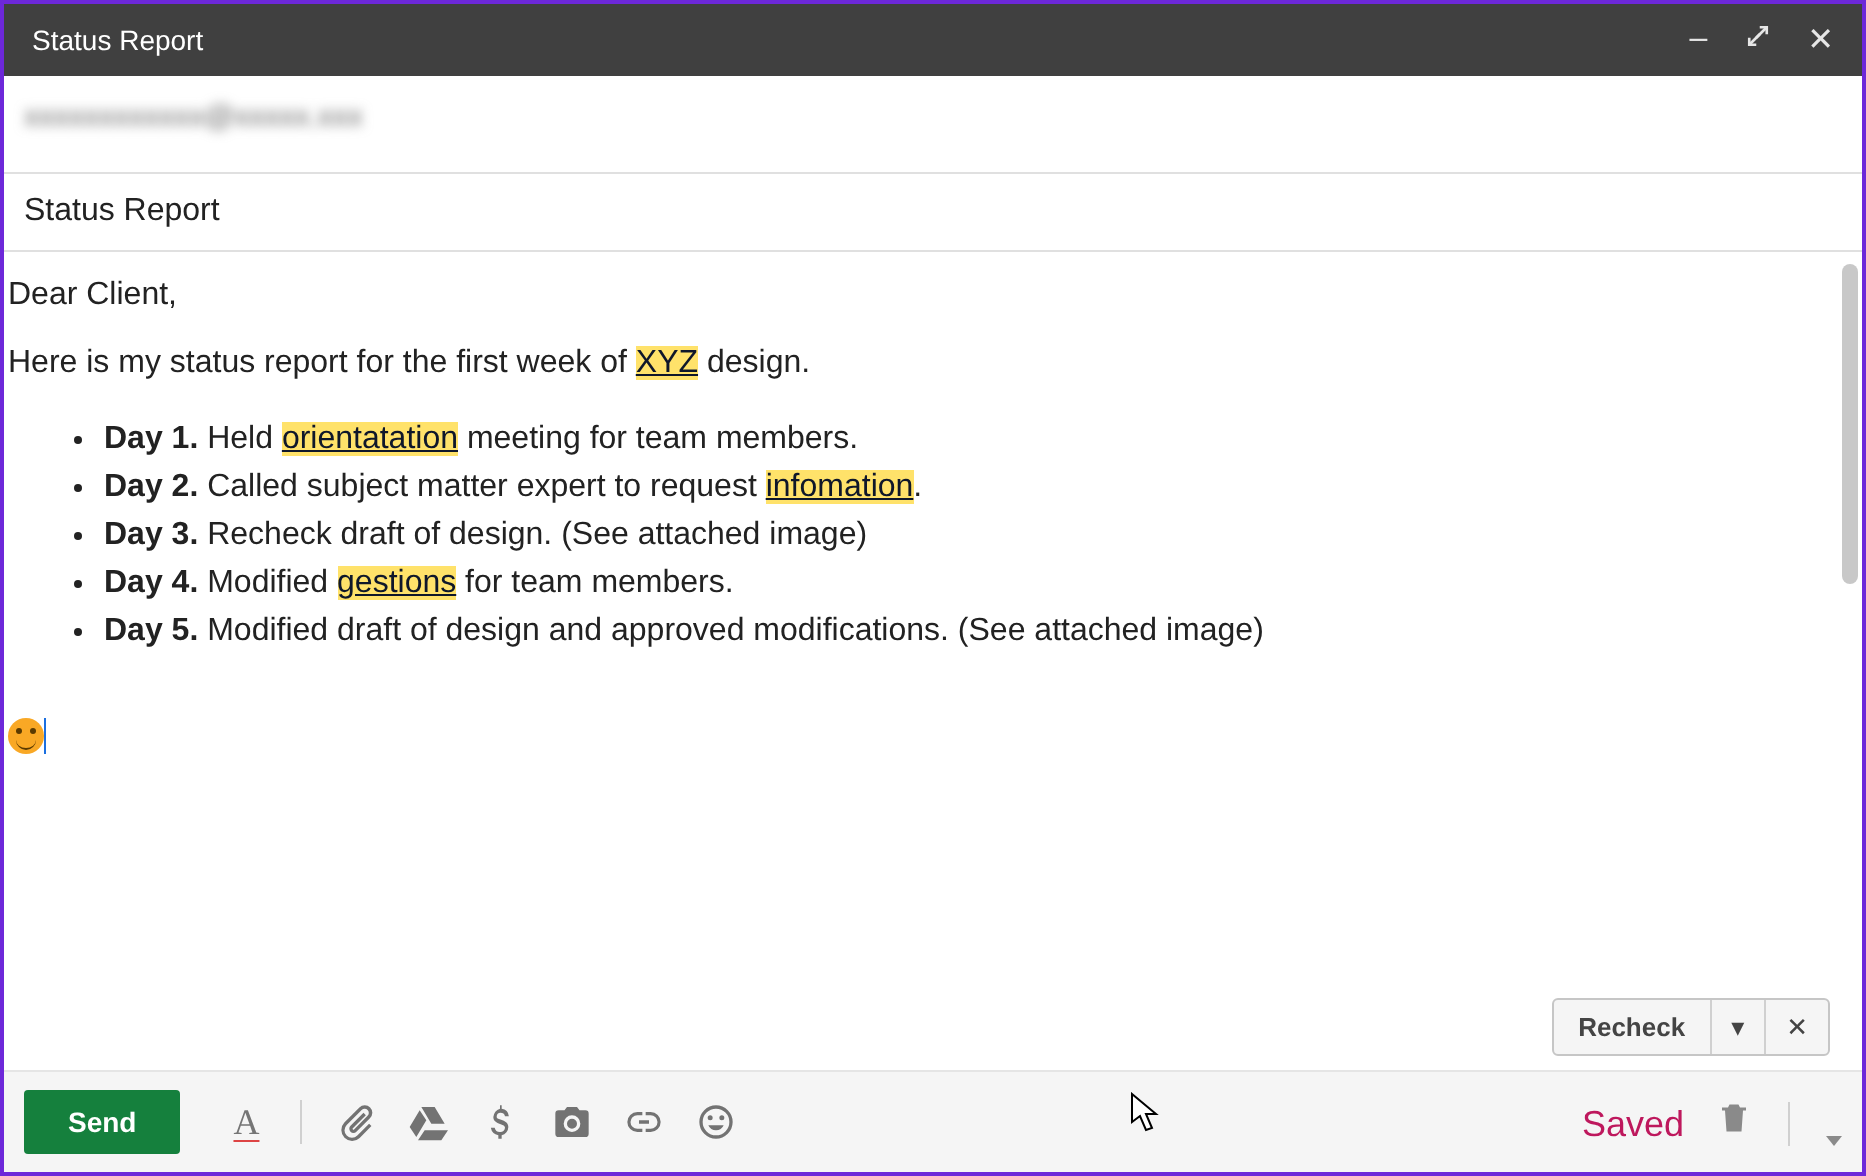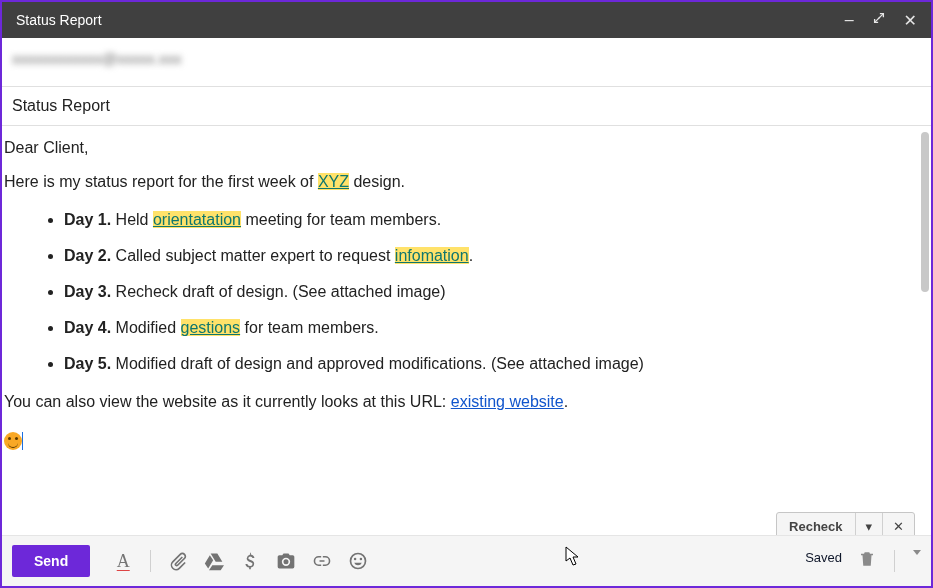--- a/index.html
+++ b/index.html
@@ -7,42 +7,42 @@
   .window { width:933px; height:588px; position:relative; background:#fff; overflow:hidden; border:2px solid #6d28d9; }
   .titlebar { height:36px; background:#404040; color:#fff; display:flex; align-items:center; justify-content:space-between; padding:0 14px; }
   .titlebar .title { font-size:14px; }
   .titlebar .win-controls { display:flex; gap:18px; align-items:center; }
   .win-controls span, .win-controls svg { cursor:pointer; font-size:16px; color:#e6e6e6; }
   .to-row { border-bottom:1px solid #e0e0e0; padding:12px 10px 18px 10px; }
   .to-row .blurred { color:#6b6b6b; filter: blur(3px); font-size:15px; }
   .subject-row { border-bottom:1px solid #e0e0e0; padding:10px 10px; font-size:16px; color:#222; }
   .body-area { position:relative; padding:10px 10px 8px 2px; font-size:16px; color:#222; line-height:1.5; height:380px; overflow:hidden; }
   .scrollbar-fake { position:absolute; right:2px; top:6px; width:8px; height:160px; background:#c8c8c8; border-radius:4px; }
-  .hl { background:#ffe26a; color:#0f766e; text-decoration:underline; cursor:pointer; }
+  .hl { background:#ffe26a; color:#0f172a; text-decoration:underline; cursor:pointer; }
   .link { color:#1155cc; text-decoration:underline; cursor:pointer; }
   .list { margin:14px 0 14px 28px; padding-left:20px; }
-  .list li { list-style-type: disc; margin:12px; padding:0; font-size:16px; }
+  .list li { list-style-type: disc; margin:0; padding:0; font-size:16px; }
   .list li b { font-weight:bold; }
   .emoji { display:inline-block; width:18px; height:18px; background:#f9a825; border-radius:50%; position:relative; vertical-align:-3px; }
   .emoji::before { content:""; position:absolute; left:4px; top:5px; width:3px; height:3px; background:#5b3a00; border-radius:50%; box-shadow:7px 0 0 #5b3a00; }
   .emoji::after { content:""; position:absolute; left:4px; top:11px; width:10px; height:4px; border:1.5px solid #5b3a00; border-top:none; border-left:none; border-right:none; border-radius:0 0 8px 8px; }
   .caret { display:inline-block; width:1px; height:18px; background:#1b6fe0; vertical-align:-3px; }
-  .recheck-box { position:absolute; right:16px; bottom:45px; display:flex; border:1px solid #c6c6c6; border-radius:3px; overflow:hidden; background:#f5f5f5; }
+  .recheck-box { position:absolute; right:16px; bottom:58px; display:flex; border:1px solid #c6c6c6; border-radius:3px; overflow:hidden; background:#f5f5f5; }
   .recheck-box .btn { padding:6px 12px; font-size:13px; color:#444; border-right:1px solid #d0d0d0; cursor:pointer; font-weight:bold; }
   .recheck-box .btn:last-child { border-right:none; }
   .recheck-box .btn.sq { padding:6px 10px; font-weight:normal; }
   .hr1 { position:absolute; left:0; right:0; bottom:50px; height:1px; background:#e5e5e5; }
   .toolbar { position:absolute; left:0; right:0; bottom:0; height:50px; background:#f5f5f5; display:flex; align-items:center; padding:0 10px; }
-  .send-btn { background:#6d28d9; color:#fff; font-size:14px; font-weight:bold; padding:8px 22px; border-radius:2px; cursor:pointer; }
+  .send-btn { background:#15803d; color:#fff; font-size:14px; font-weight:bold; padding:8px 22px; border-radius:2px; cursor:pointer; }
   .tool-icons { display:flex; align-items:center; gap:14px; margin-left:22px; }
   .vdiv { width:1px; height:22px; background:#d0d0d0; margin:0 2px; }
   .ticon { width:22px; height:22px; display:flex; align-items:center; justify-content:center; cursor:pointer; color:#737373; }
   .ticon svg { width:20px; height:20px; fill:#737373; }
   .icon-A { font-family: "Times New Roman", serif; font-size:18px; color:#757575; text-decoration: underline; text-decoration-color:#d44; text-underline-offset:3px; }
-  .right-tools { margin-left:auto; display:flex; align-items:flex-start; gap:16px; color:#0f172a; font-size:13px; }
+  .right-tools { margin-left:auto; display:flex; align-items:flex-end; gap:16px; color:#be185d; font-size:18px; }
   .right-tools .trash svg { width:18px; height:18px; fill:#8a8a8a; }
   .right-tools .more { width:0; height:0; border-left:4px solid transparent; border-right:4px solid transparent; border-top:5px solid #8a8a8a; cursor:pointer; }
   .cursor-ptr { position:absolute; left:563px; top:544px; pointer-events:none; }
   .cursor-ptr svg { width:16px; height:20px; }
 </style>
 </head>
 <body>
 
 <div class="window">
 
@@ -80,23 +80,20 @@
     </div>
 
     <ul class="list">
       <li><b>Day 1.</b><span> Held </span><span class="hl">orientatation</span><span> meeting for team members.</span></li>
       <li><b>Day 2.</b><span> Called subject matter expert to request </span><span class="hl">infomation</span><span>.</span></li>
       <li><b>Day 3.</b><span> Recheck draft of design. (See attached image)</span></li>
       <li><b>Day 4.</b><span> Modified </span><span class="hl">gestions</span><span> for team members.</span></li>
       <li><b>Day 5.</b><span> Modified draft of design and approved modifications. (See attached image)</span></li>
     </ul>
 
-    <div>
-      <span>You can also view the website as it currently looks at this URL: </span><span class="link">existing website</span><span>.</span>
-    </div>
     <div style="height:16px"></div>
     <div>
       <span class="emoji"></span><span class="caret"></span>
     </div>
   </div>
 
   <div class="recheck-box">
     <div class="btn">Recheck</div>
     <div class="btn sq">▾</div>
     <div class="btn sq">✕</div>

